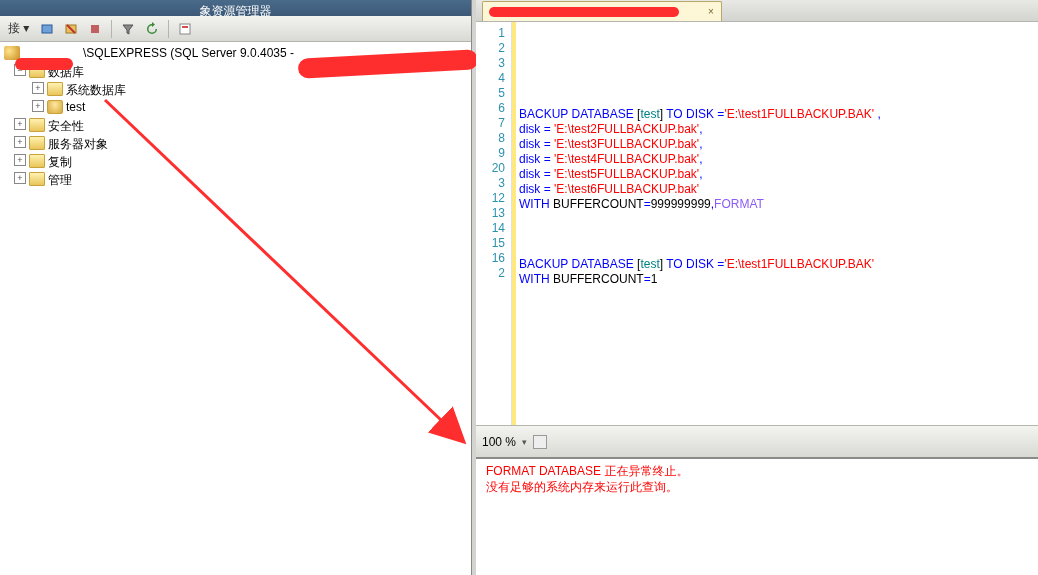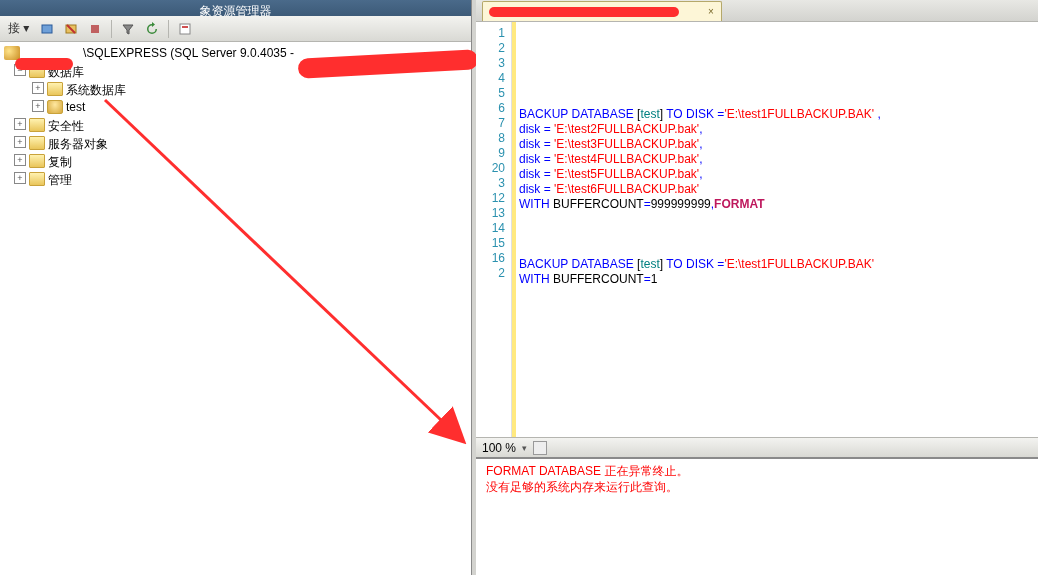--- a/index.html
+++ b/index.html
@@ -26,22 +26,22 @@
 .tab .tab-redact { position:absolute; left:6px; top:5px; width:190px; height:10px; background:#ff2e2e; border-radius:6px; }
 .tab .tab-close { position:absolute; right:4px; top:4px; width:12px; height:12px; font-size:10px; color:#7a6a2a; text-align:center; line-height:12px; }
 .editor { flex:1; display:flex; background:#fff; position:relative; overflow:hidden; }
 .gutter { width:36px; background:#fff; border-right:1px solid #e0e0e0; text-align:right; padding:4px 6px 0 0; color:#2b91af; font-family:Consolas,monospace; font-size:12px; line-height:15px; }
 .yellow-strip { width:4px; background:#ffe97f; }
 .code { flex:1; padding:4px 6px 0 3px; font-family:Consolas,monospace; font-size:12px; line-height:15px; white-space:pre; color:#000; overflow:auto;margin-top:36px; }
 .kw { color:#0000ff; }
 .str { color:#ff0000; }
 .br { color:#0000ff; }
 .obj { color:#008080; }
-.fmt { color:#be185d;font-weight:bold; }
-.zoom-bar { height:20px; background:linear-gradient(#f3f3f0,#d9d9d4); border-top:1px solid #b5b5b0; display:flex; align-items:center; padding:0 6px; gap:6px;text-align:center; }
+.fmt { color:#8b5cf6; }
+.zoom-bar { height:32px; background:linear-gradient(#f3f3f0,#d9d9d4); border-top:1px solid #b5b5b0; display:flex; align-items:center; padding:0 6px; gap:6px;text-align:center; }
 .zoom-bar .zb-arrow { width:14px; height:14px; border:1px solid #999; background:#eee; }
 .results { height:118px; border-top:2px solid #8a8a8a; background:#fff; display:flex; flex-direction:column; }
 .results-tab { height:22px; background:linear-gradient(#f3f3f0,#d9d9d4); display:flex; align-items:center; padding:0 6px; gap:4px; border-bottom:1px solid #b5b5b0; }
 .results-tab .rt { display:flex; align-items:center; gap:3px; padding:2px 8px; border:1px solid #999; border-bottom:none; background:#fff; }
 .results-body { flex:1; padding:4px 10px; font-family:SimSun,monospace; font-size:12px; line-height:16px; color:#ff0000; overflow:auto; }
 .splitter { width:4px; background:#d3d3cf; cursor:col-resize; }
 
 .annotation { position:absolute; left:0; top:0; width:472px; height:575px; pointer-events:none; }
 .redact-server { position:absolute; left:15px; top:58px; width:58px; height:12px; background:#ff2e2e; border-radius:6px; }
 .redact-right { position:absolute; left:298px; top:54px; width:180px; height:20px; background:#ff2e2e; border-radius:10px; transform:rotate(-3deg); }

